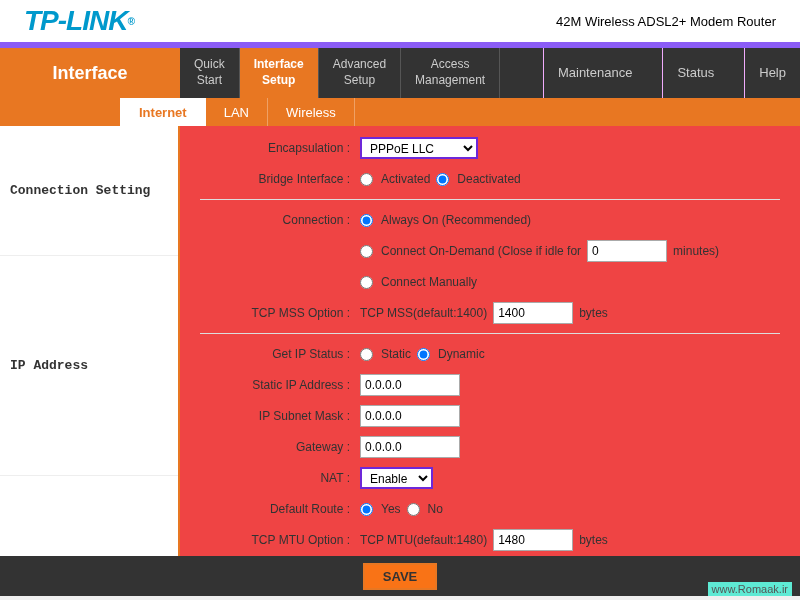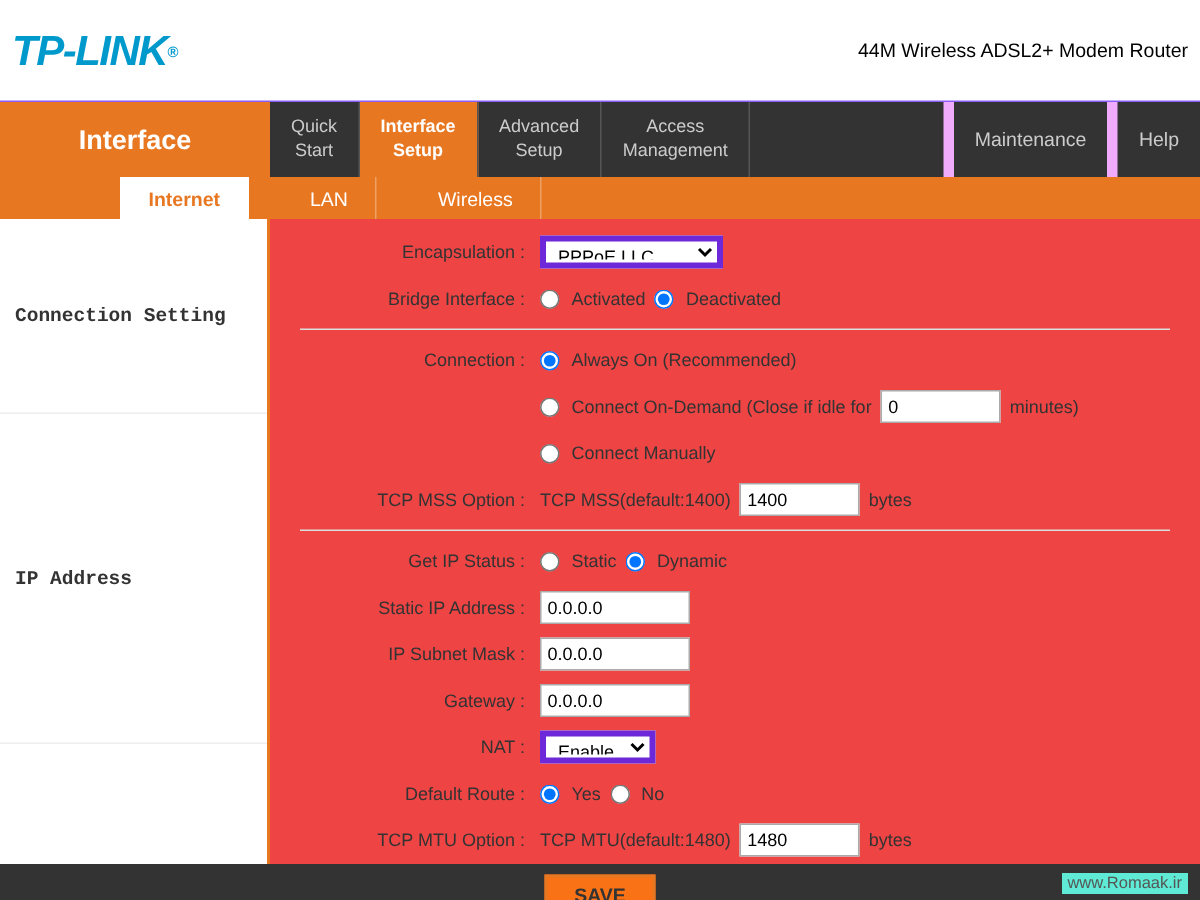--- a/index.html
+++ b/index.html
@@ -1,89 +1,90 @@
 <!DOCTYPE html>
 <html><head>
   <meta charset="utf-8">
   <style>
     * { box-sizing: border-box; margin: 0; padding: 0; font-family: Arial, sans-serif; font-size: 13px; }
     body { width: 800px; height: 600px; overflow: hidden; background: #f0f0f0; }
 
     
-    .header { background: white; display: flex; align-items: center; justify-content: space-between; padding: 8px 8px; border-bottom: 1px solid #8b5cf6; height: 68px; }
+    .header { background: white; display: flex; align-items: center; justify-content: space-between; padding: 8px 24px; border-bottom: 6px solid #8b5cf6; height: 48px; }
     .logo { color: #0099cc; font-size: 28px; font-weight: 900; font-style: italic; letter-spacing: -1px; }
 
     
     .nav-bar { background: #333; display: flex; align-items: stretch; height: 50px; }
     .nav-sidebar { background: #e87722; width: 180px; display: flex; align-items: center; justify-content: center; color: white; font-size: 18px; font-weight: bold; }
     .nav-tabs { display: flex; align-items: stretch; flex: 1; }
     .nav-tab { display: flex; align-items: center; justify-content: center; padding: 0 14px; color: #ccc; cursor: pointer; font-size: 13px; text-align: center; line-height: 1.3; border-right: 1px solid #555; }
     .nav-tab.active { background: #e87722; color: white; font-weight: bold; }
     .nav-tab-right { display: flex; align-items: stretch; margin-left: auto; }
-    .nav-tab-right .nav-tab { border-right: none; border-left: 7px solid #f0abfc; }
-
-    
-    .sub-tabs { background: #e87722; display: flex; align-items: center; height: 28px; padding-left: 80px; gap: 23px; }
+    .nav-tab-right .nav-tab { border-right: none; border-left: 1px solid #f0abfc; margin-left: 16px; }
+
+    
+    .sub-tabs { background: #e87722; display: flex; align-items: center; height: 28px; padding-left: 120px; }
     .sub-tab { color: white; padding: 0 18px; cursor: pointer; font-size: 13px; height: 100%; display: flex; align-items: center; border-right: 1px solid rgba(255,255,255,0.3); }
     .sub-tab.active { background: white; color: #e87722; font-weight: bold; }
     .sub-tab:first-child { border-left: 1px solid rgba(255,255,255,0.3); }
 
     
     .content-wrapper { display: flex; height: calc(600px - 52px - 50px - 28px - 40px); }
     .sidebar-labels { width: 180px; background: white; border-right: 2px solid #e87722; }
     .sidebar-label { padding: 16px 10px; font-weight: bold; color: #333; font-size: 13px; border-bottom: 1px solid #eee; font-family: Liberation Mono, monospace; }
     .sidebar-label.connection { min-height: 130px; display: flex; align-items: center; }
     .sidebar-label.ipaddress { min-height: 220px; display: flex; align-items: center; }
 
     .main-content { flex: 1; background: #ef4444; overflow-y: auto; padding: 10px 20px; }
 
     
     .form-row { display: flex; align-items: center; margin-bottom: 7px; min-height: 24px; }
     .form-label { width: 160px; text-align: right; padding-right: 10px; color: #333; font-size: 12px; white-space: nowrap; }
     .form-control { display: flex; align-items: center; gap: 6px; flex-wrap: wrap; }
     .form-divider { border: none; border-top: 1px solid #ddd; margin: 8px 0; }
 
-    select { border: 4px solid #6d28d9; padding: 2px 4px; font-size: 12px; background: white; height: 22px; }
+    select { border: 2px solid #6d28d9; padding: 2px 4px; font-size: 12px; background: white; height: 22px; }
     input[type="text"] { border: 1px solid #aaa; padding: 2px 4px; font-size: 12px; height: 22px; }
     input[type="radio"] { margin: 0 2px 0 0; cursor: pointer; }
     .text-input-sm { width: 80px; }
     .text-input-ip { width: 100px; }
 
     label { color: #333; font-size: 12px; cursor: pointer; }
 
     
     .footer { background: #333; height: 40px; display: flex; align-items: center; justify-content: center; }
     .save-btn { background: #f97316; color: #333; border: 2px solid #e87722; padding: 4px 18px; font-size: 13px; font-weight: bold; cursor: pointer; }
 
     .watermark { position: fixed; bottom: 4px; right: 8px; color: #555; font-size: 11px; background: #5eead4; padding: 1px 4px; }
   </style>
 </head>
 <body>
 
 <div class="header">
   <div>
     <span class="logo">TP-LINK</span><span class="logo" style="font-size:10px;vertical-align:super;">®</span>
   </div>
-  <div>44M Wireless ADSL2+ Modem Router</div>
+  <div>42M Wireless ADSL2+ Modem Router</div>
 </div>
 
 <div class="nav-bar">
   <div class="nav-sidebar">Interface</div>
   <div class="nav-tabs">
     <div class="nav-tab" style="white-space:pre-line;font-size:12px;">Quick
 Start</div>
     <div class="nav-tab active" style="white-space:pre-line;font-size:12px;">Interface
 Setup</div>
     <div class="nav-tab" style="white-space:pre-line;font-size:12px;">Advanced
 Setup</div>
     <div class="nav-tab" style="white-space:pre-line;font-size:12px;">Access
 Management</div>
   </div>
   <div class="nav-tab-right" style="display:flex;">
     <div class="nav-tab">Maintenance</div>
+    <div class="nav-tab">Status</div>
     <div class="nav-tab">Help</div>
   </div>
 </div>
 
 <div class="sub-tabs">
   <div class="sub-tab active">Internet</div>
   <div class="sub-tab">LAN</div>
   <div class="sub-tab">Wireless</div>
 </div>
 

